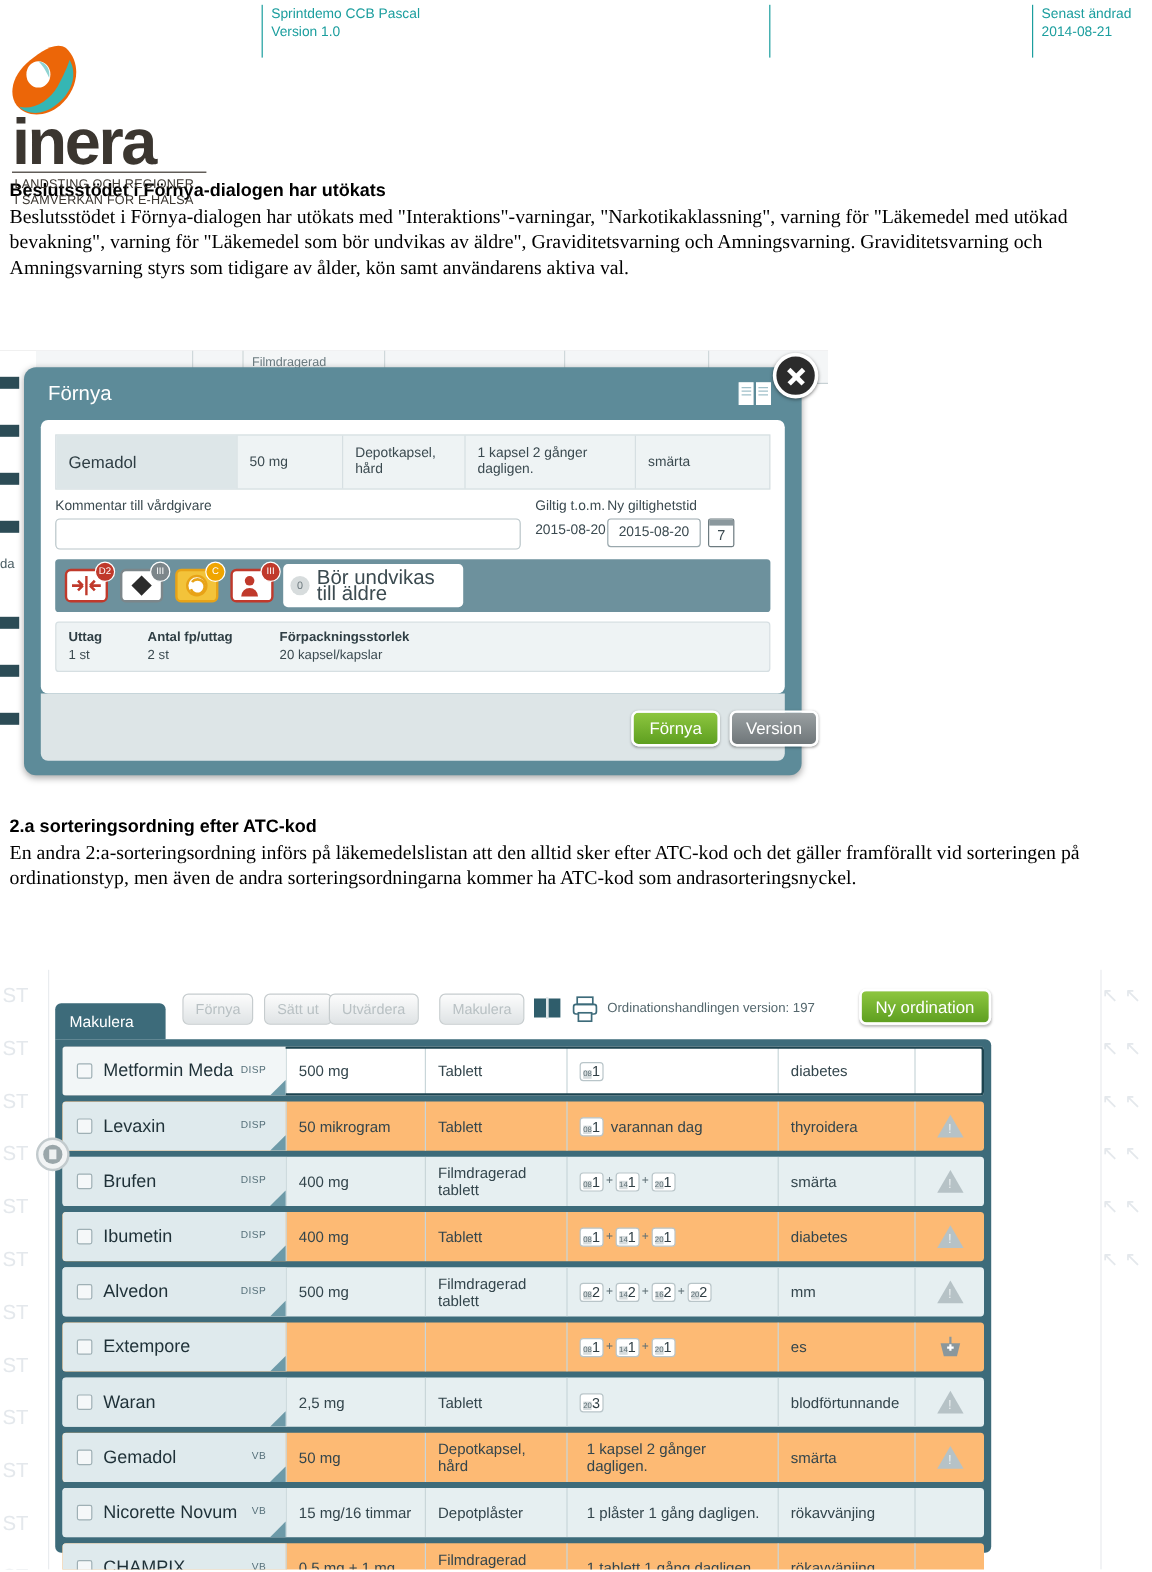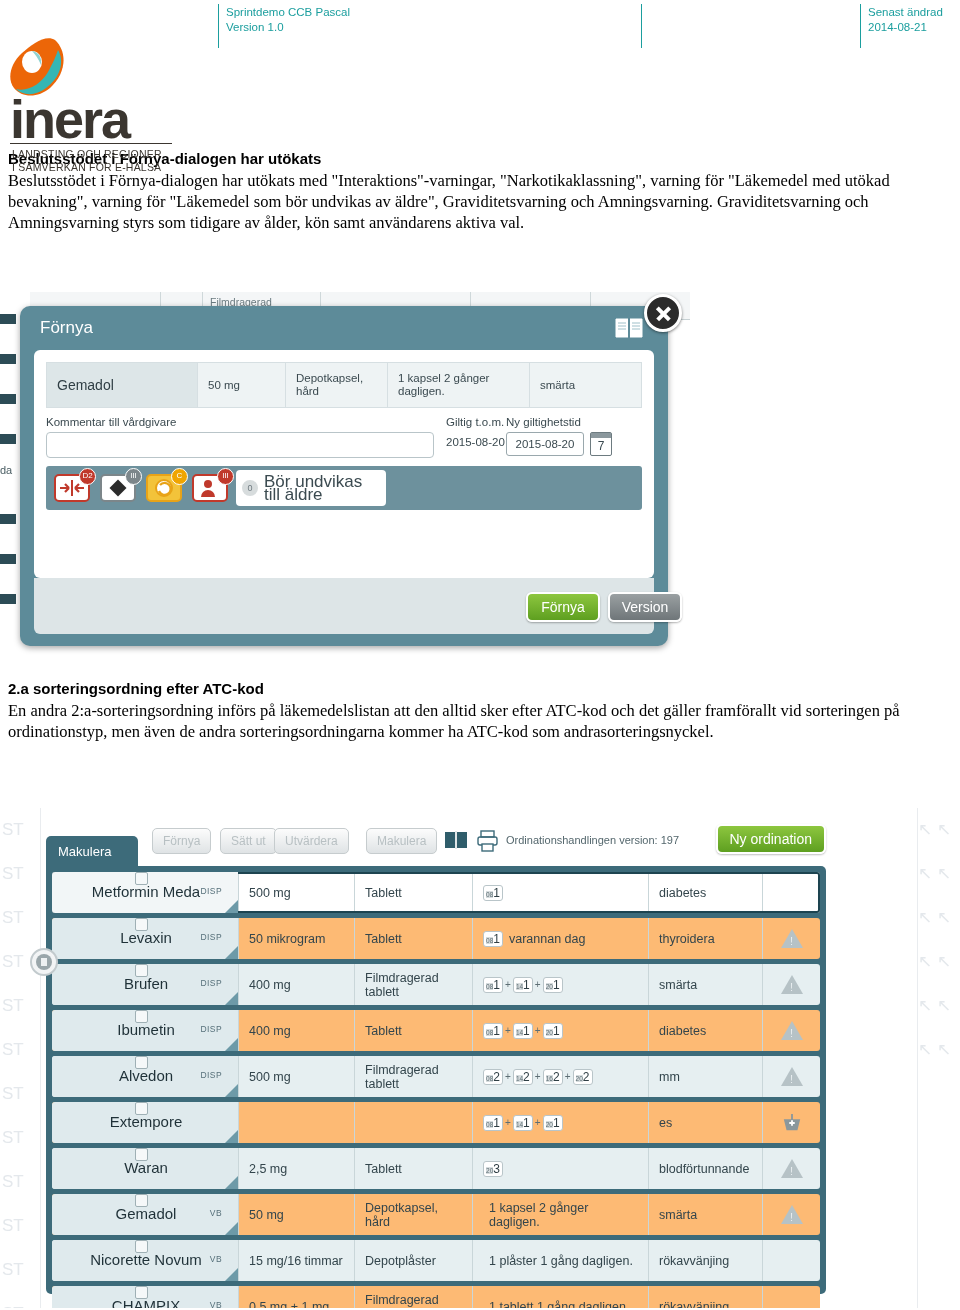--- a/index.html
+++ b/index.html
@@ -149,21 +149,21 @@
   .tbl { position:absolute; left:0; top:44px; width:780px; height:428px;
      background:#3d6b7a; border-radius:0 5px 5px 5px; padding:6px; }
   .trow { position:relative; height:41px; margin-bottom:5px; display:flex;
      background:#e6eff1; border-radius:3px; overflow:hidden; }
   .trow.sel { background:#ffffff; outline:2px solid #1d4450; outline-offset:-2px; }
   .trow.alt { background:#fdba74; }
   .tc { display:flex; align-items:center; border-left:1px solid #c9d6d9;
      font-family:"Liberation Sans",sans-serif; font-size:12.5px; color:#33454c;
      padding:0 10px; line-height:14px; }
   .tc.name { border-left:0; background:#dfeaed; position:relative; font-size:15px;
-     color:#1f3138; padding-left:12px;flex-direction:column; }
+     color:#1f3138; padding-left:12px; }
   .trow.sel .tc.name { background:#f2f6f7; }
   .chk { width:13px; height:13px; border:1px solid #9fb0b5; background:#f5f8f9;
      border-radius:2px; flex:0 0 auto; margin-right:9px; }
   .disp { position:absolute; right:16px; top:12px; font-family:"Liberation Sans",sans-serif;
      font-size:8.5px; color:#56707a; letter-spacing:.4px; }
   .corner { position:absolute; right:0; bottom:0; width:0; height:0;
      border-left:13px solid transparent; border-bottom:13px solid #6d9aa8; }
   .dose { display:flex; align-items:center; gap:2px; flex-wrap:nowrap; }
   .dbox { width:20px; border:1px solid #b9c5c9; border-radius:3px; background:#fff;
      overflow:hidden; text-align:center; flex:0 0 auto; }
@@ -298,20 +298,28 @@
               <path d="M7 21 a7 7 0 0 1 14 0 Z" fill="#c0392b"></path>
             </svg>
           <div class="wbadge">III</div>
         </div>
         <div class="avoid-box">
           <div class="avoid-dot">0</div>
           <div class="avoid-txt">Bör undvikas till äldre</div>
         </div>
       </div>
 
+      <div class="uttag-box">
+        <div class="uttag-h" style="left:10px;">Uttag</div>
+        <div class="uttag-v" style="left:10px;">1 st</div>
+        <div class="uttag-h" style="left:76px;">Antal fp/uttag</div>
+        <div class="uttag-v" style="left:76px;">2 st</div>
+        <div class="uttag-h" style="left:186px;">Förpackningsstorlek</div>
+        <div class="uttag-v" style="left:186px;">20 kapsel/kapslar</div>
+      </div>
     </div>
 
     <div class="dlg-footer">
       <div class="btn green">Förnya</div>
       <div class="btn gray">Version</div>
     </div>
   </div>
 </div>
 
 <div class="sec" style="position:absolute; left:0; top:680px; width:960px;">

